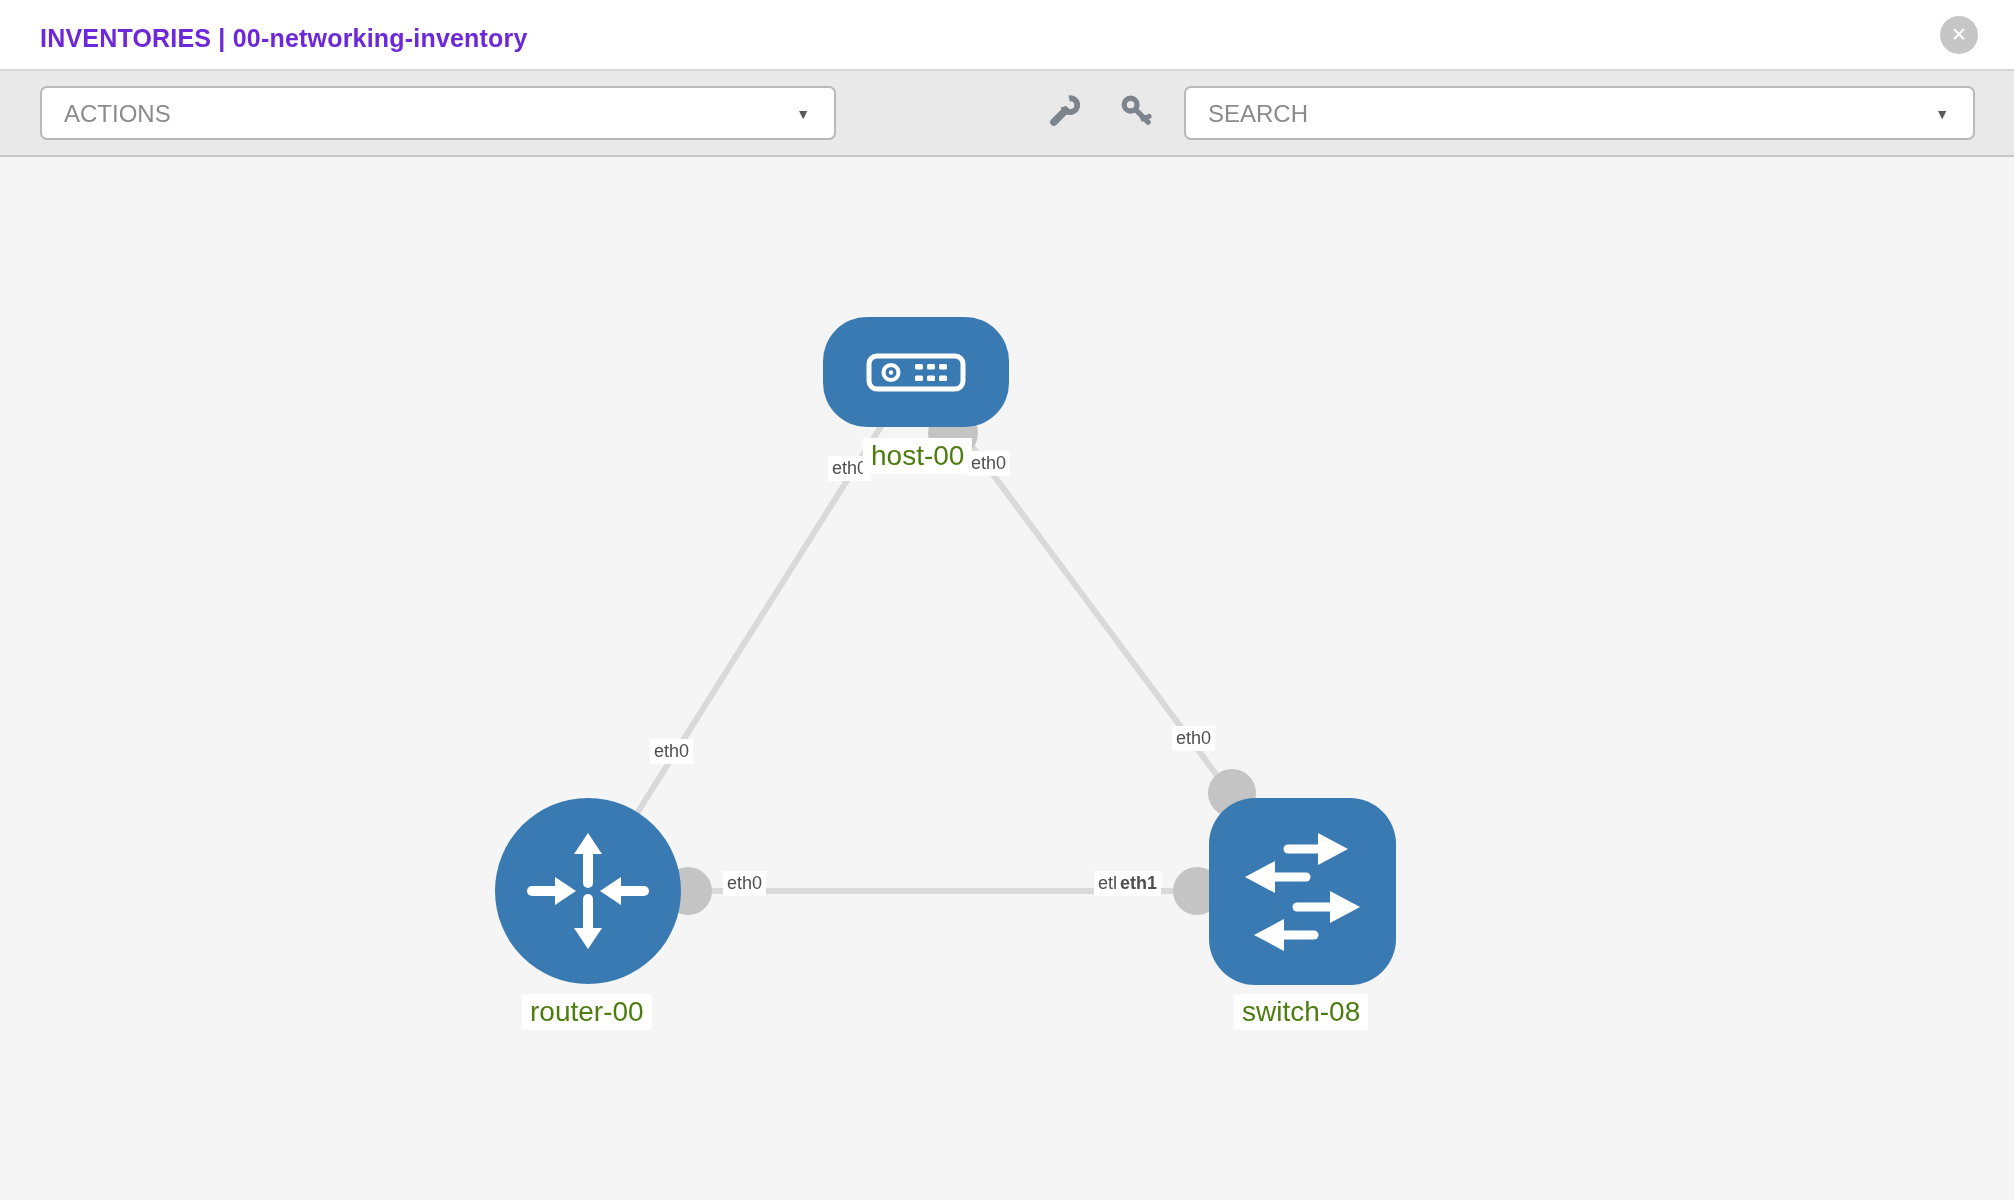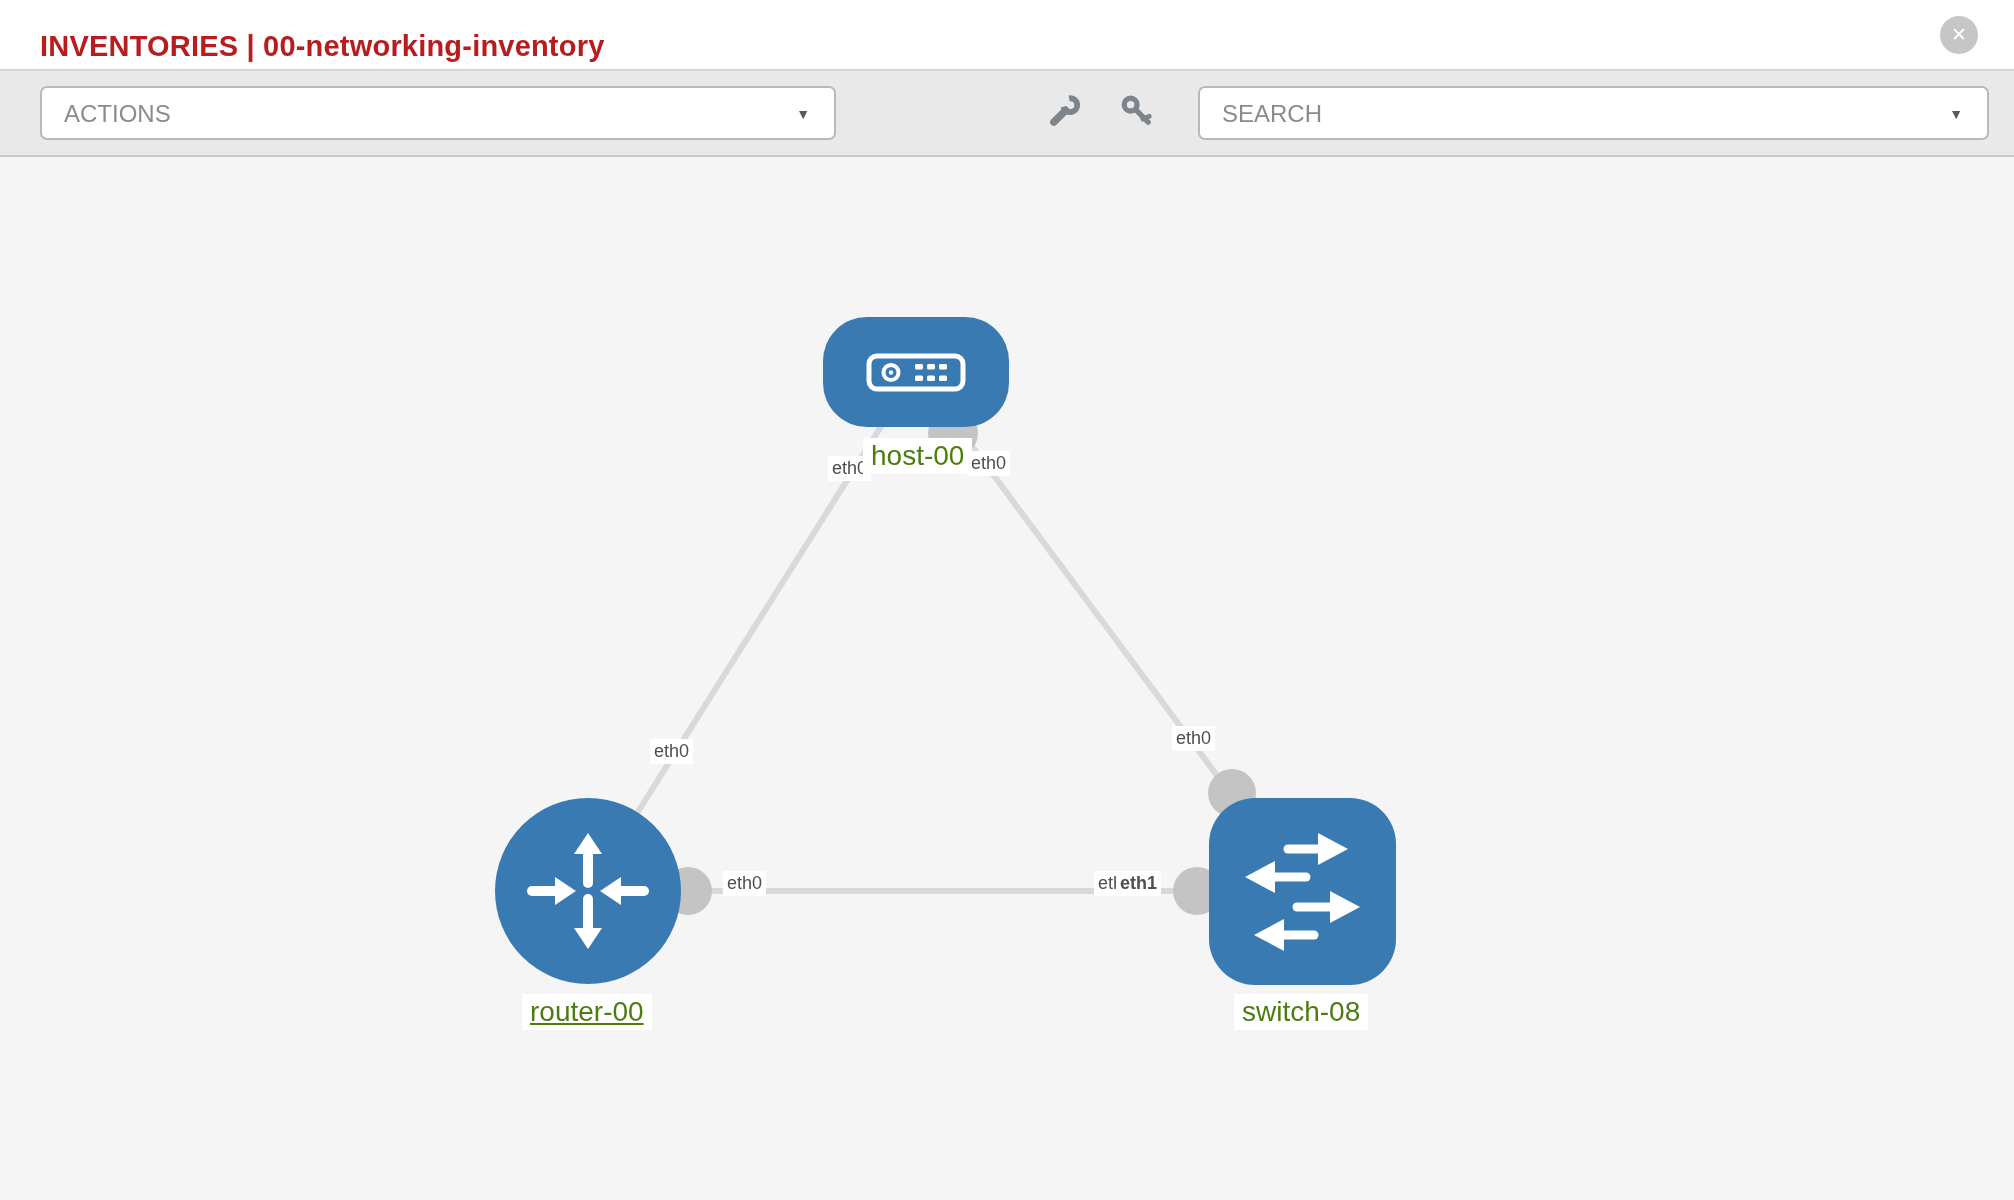--- a/index.html
+++ b/index.html
@@ -1,37 +1,37 @@
 <!DOCTYPE html>
 <html><head>
 <meta charset="utf-8">
 <style>
   * { margin:0; padding:0; box-sizing:border-box; }
   html,body { width:2014px; height:1200px; overflow:hidden; background:#fff;
     font-family:"Liberation Sans","DejaVu Sans",sans-serif; }
 
   
   .header { position:relative; height:71px; background:#fff; border-bottom:2px solid #d6d6d6; }
-  .header-title { position:absolute; left:40px; top:12px; line-height:69px;
-    font-size:29px; font-weight:700; color:#b91c1c; letter-spacing:.2px; }
+  .header-title { position:absolute; left:40px; top:4px; line-height:69px;
+    font-size:25px; font-weight:700; color:#6d28d9; letter-spacing:.2px; }
   .close-btn { position:absolute; right:36px; top:16px; width:38px; height:38px;
     border-radius:50%; background:#c6c6c6; color:#fff; text-align:center;
     line-height:38px; font-size:19px; font-weight:700; cursor:pointer; }
 
   
   .toolbar { height:86px; background:#e9e9e9; border-bottom:2px solid #c9c9c9;
     display:flex; align-items:center; }
   .select-box { position:relative; height:54px; background:#fff;
     border:2px solid #b9b9b9; border-radius:7px; }
   .select-box .sel-label { position:absolute; left:22px; top:0; line-height:51px;
     font-size:24px; color:#8b8b8b; }
   .select-box .caret { position:absolute; right:24px; top:0; line-height:52px;
     font-size:14px; color:#58595b; }
   .actions-box { width:796px; margin-left:40px; }
-  .search-box  { width:791px; margin-left:44px; }
+  .search-box  { width:791px; margin-left:30px; }
   .tool-icon { width:34px; height:34px; cursor:pointer; }
   .wrench-wrap { margin-left:212px; }
   .key-wrap { margin-left:38px; }
 
   
   .canvas { position:relative; width:2014px; height:1043px; background:#f5f5f5; overflow:hidden; }
   .net-svg { position:absolute; left:0; top:0; }
 
   .chip { position:absolute; background:#fff; color:#4f4f4f; white-space:nowrap; }
   .if-chip   { font-size:18px; padding:2px 4px; }
@@ -136,16 +136,16 @@
 
   <div class="chip if-chip" style="left:828px; top:299px;">eth0</div>
   <div class="chip if-chip" style="left:967px; top:294px;">eth0</div>
   <div class="chip if-chip" style="left:650px; top:582px;">eth0</div>
   <div class="chip if-chip" style="left:1172px; top:569px;">eth0</div>
   <div class="chip if-chip" style="left:723px; top:714px;">eth0</div>
   <div class="chip if-chip" style="left:1094px; top:714px;">eth0</div>
   <div class="chip if-chip" style="left:1116px; top:714px;font-weight:bold;">eth1</div>
 
   <div class="chip name-chip" style="left:863px; top:281px;">host-00</div>
-  <div class="chip name-chip" style="left:522px; top:837px;text-decoration:underline;">router-00</div>
+  <div class="chip name-chip" style="left:522px; top:837px;">router-00</div>
   <div class="chip name-chip" style="left:1234px; top:837px;">switch-08</div>
 
 </div>
 
 </body></html>

